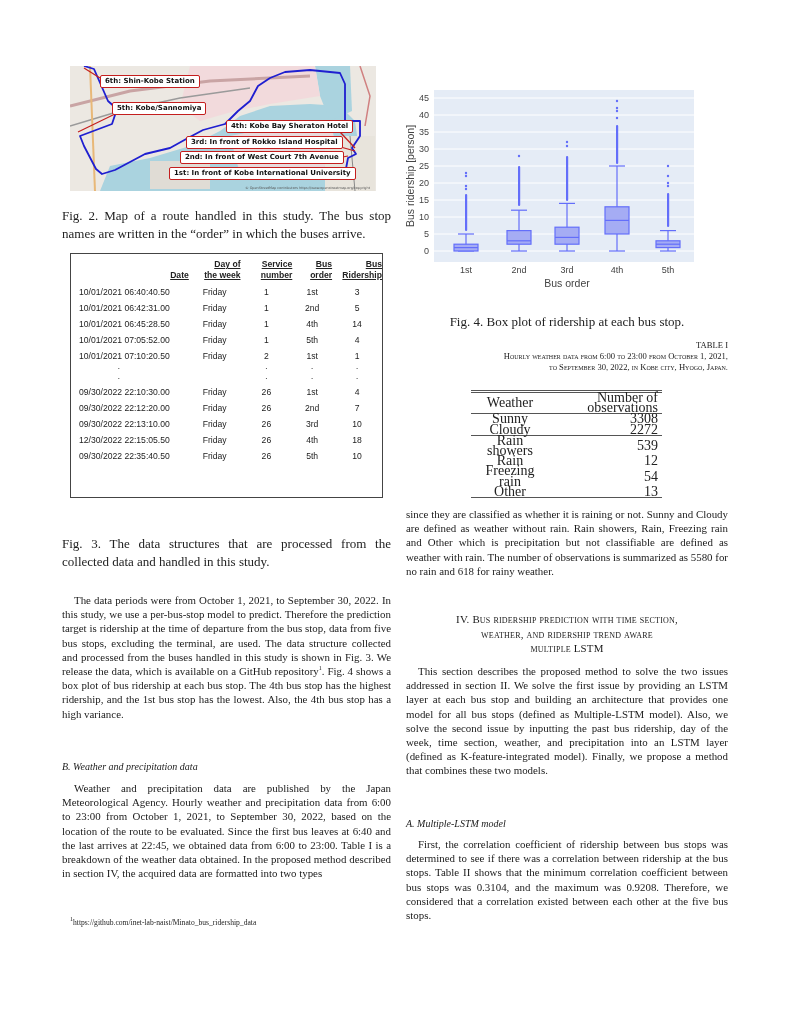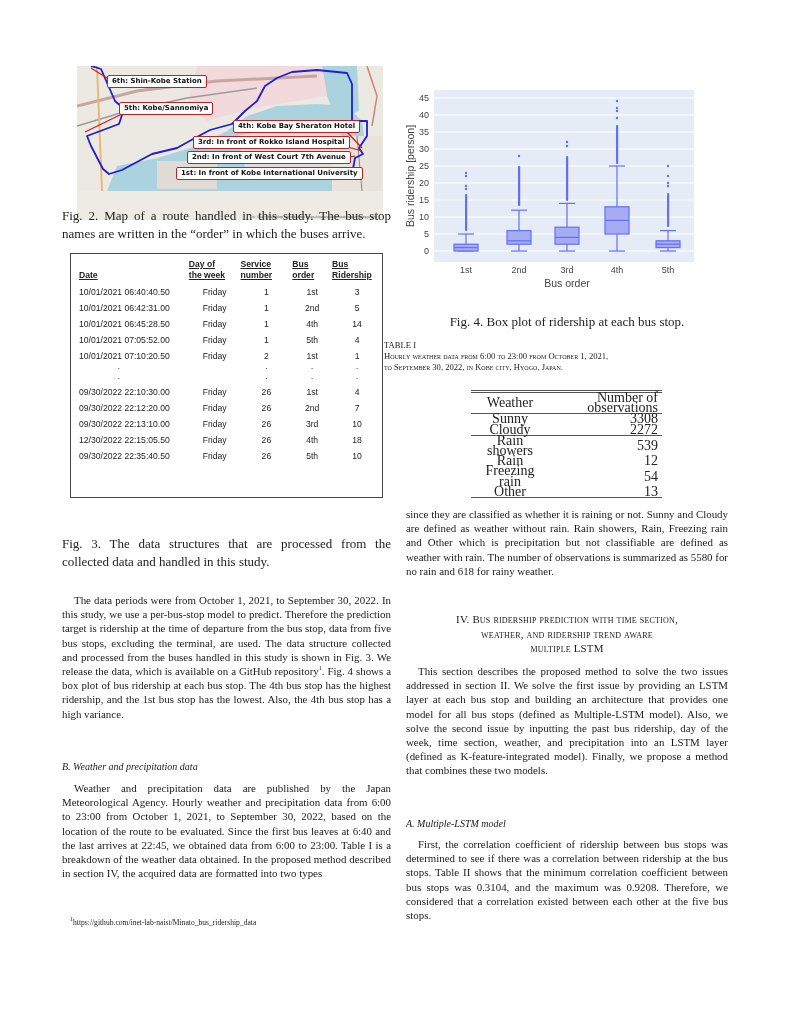--- a/index.html
+++ b/index.html
@@ -1,40 +1,40 @@
 <!DOCTYPE html>
 <html><head>
   <meta charset="utf-8">
   <style>
     * { box-sizing: border-box; margin: 0; padding: 0; }
     html, body { width: 791px; height: 1024px; background: #ffffff; overflow: hidden; }
     body { position: relative; font-family: "Liberation Serif", "DejaVu Serif", serif; color: #1a1a1a; }
 
     
-    .map { position: absolute; left: 70px; top: 66px; width: 306px; height: 154px; background: #eeeae4; overflow: hidden; margin-left: 7px; }
+    .map { position: absolute; left: 70px; top: 66px; width: 306px; height: 125px; background: #eeeae4; overflow: hidden; }
     .map svg { position: absolute; left: 0; top: 0; }
     .map-label { position: absolute; background: #ffffff; border: 1.5px solid #c41e1e; border-radius: 2px;
       font-family: "DejaVu Sans", sans-serif; font-weight: bold; font-size: 7px; color: #111; padding: 1px 4px; white-space: nowrap; line-height: 9px; }
     .map-credit { position: absolute; right: 6px; bottom: 1px; font-family: "DejaVu Sans", sans-serif; font-size: 3.4px; color: #555; }
 
     .caption { font-size: 13px; line-height: 18px; text-align: justify; color: #222; }
 
     
     .fig3 { position: absolute; left: 70px; top: 253px; width: 313px; height: 245px; border: 1px solid #444; }
     .fig3 table { position: absolute; left: 8px; top: 5px; border-collapse: collapse; font-family: "Liberation Sans", "DejaVu Sans", sans-serif; font-size: 8.6px; color: #222; }
-    .fig3 th { font-weight: bold; text-decoration: underline; font-size: 8.6px; line-height: 11px; padding: 0 0 3px 0; vertical-align: bottom; text-align: left; }
+    .fig3 th { font-weight: bold; text-decoration: underline; font-size: 8.6px; line-height: 11px; padding: 0 0 3px 0; vertical-align: bottom; text-align: right; }
     .fig3 td { height: 16px; text-align: center; white-space: nowrap; }
     .fig3 td.date { text-align: left; }
     .fig3 tr.dots td { height: 10px; font-size: 8px; line-height: 8px; }
 
     
     .plot { position: absolute; left: 404px; top: 88px; width: 296px; height: 205px; font-family: "Liberation Sans", "DejaVu Sans", sans-serif; }
     .plot svg text { font-family: "Liberation Sans", "DejaVu Sans", sans-serif; }
 
-    .table-title { position: absolute; left: 384px; top: 340px; width: 322px; text-align: left; font-size: 8.6px; line-height: 11px; color: #222; }
+    .table-title { position: absolute; left: 406px; top: 340px; width: 322px; text-align: right; font-size: 8.6px; line-height: 11px; color: #222; }
     .sc { font-variant: small-caps; }
 
     .wtable { position: absolute; left: 471px; top: 390px; width: 191px; border-collapse: collapse; font-size: 14px; color: #222; }
     .wtable td { line-height: 10.2px; padding: 0 4px; }
     .wtable .c1 { text-align: center; width: 78px; }
     .wtable .c2 { text-align: right; }
 
     .para { font-size: 10.9px; line-height: 14.2px; text-align: justify; color: #1a1a1a; }
     .indent { text-indent: 12px; }
     .subsec { font-style: italic; font-size: 10px; line-height: 14px; }

